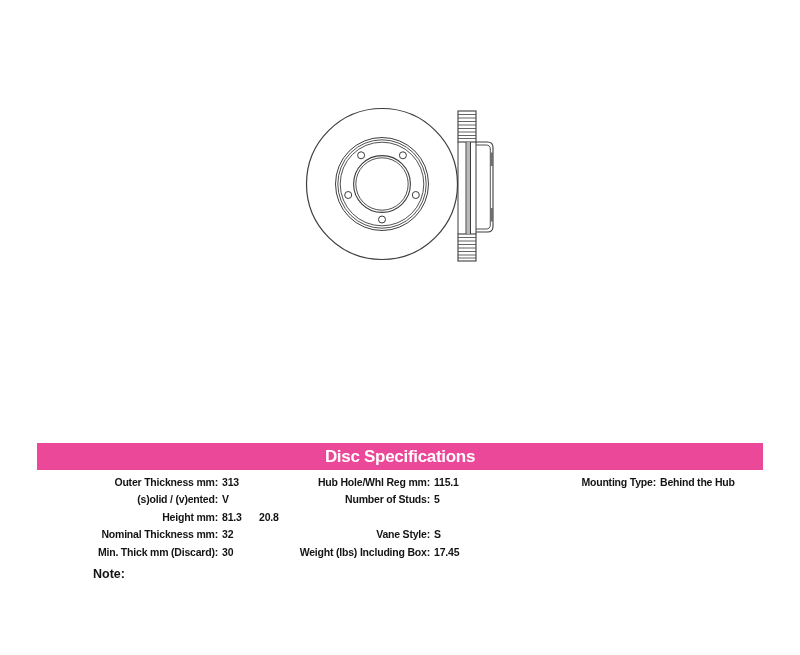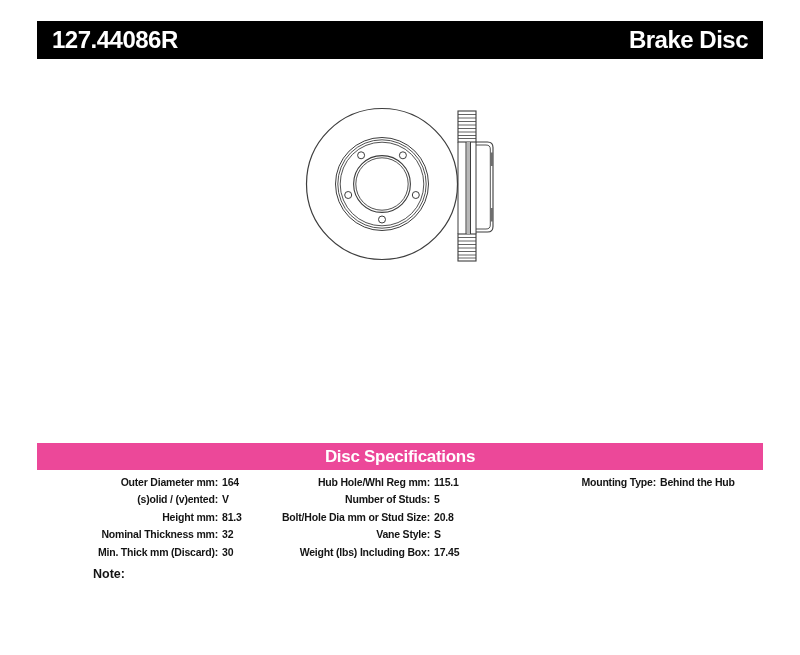--- a/index.html
+++ b/index.html
@@ -33,24 +33,20 @@
   .col-2{left:540px;} .col-2 .lbl{width:116px;}
   
   .note{position:absolute;left:93px;top:567px;font-size:12.5px;color:#141414;}
   svg .ln{stroke:#3d3d3d;fill:none;}
 </style>
 </head>
 <body>
 
 <div class="page">
 
-  <div class="topbar">
-    <span class="part">127.44086R</span>
-    <span class="prod">Brake Disc</span>
-  </div>
 
   <svg class="drawing" viewBox="0 0 220 170" xmlns="http://www.w3.org/2000/svg">
     <defs>
       <pattern id="hatch" width="4" height="4" patternUnits="userSpaceOnUse" patternTransform="rotate(55)">
         <line x1="0" y1="0" x2="0" y2="4" stroke="#5a5a5a" stroke-width="1"></line>
       </pattern>
     </defs>
 
     <g>
       <circle class="ln" cx="92" cy="84" r="75.5" stroke-width="1.2"></circle>
@@ -107,22 +103,22 @@
       <rect x="200.3" y="108" width="2.7" height="13.5" fill="#6e6e6e"></rect>
     </g>
   </svg>
 
   <div class="specbar">
     <span>Disc Specifications</span>
   </div>
 
   <div class="spec-col col-0">
     <div class="spec-row">
-      <span class="lbl">Outer Diameter mm:</span>
-      <span class="val">164</span>
+      <span class="lbl">Outer Thickness mm:</span>
+      <span class="val">313</span>
     </div>
     <div class="spec-row">
       <span class="lbl">(s)olid / (v)ented:</span>
       <span class="val">V</span>
     </div>
     <div class="spec-row">
       <span class="lbl">Height mm:</span>
       <span class="val">81.3</span>
     </div>
     <div class="spec-row">
@@ -138,21 +134,20 @@
   <div class="spec-col col-1">
     <div class="spec-row">
       <span class="lbl">Hub Hole/Whl Reg mm:</span>
       <span class="val">115.1</span>
     </div>
     <div class="spec-row">
       <span class="lbl">Number of Studs:</span>
       <span class="val">5</span>
     </div>
     <div class="spec-row">
-      <span class="lbl">Bolt/Hole Dia mm or Stud Size:</span>
       <span class="val">20.8</span>
     </div>
     <div class="spec-row">
       <span class="lbl">Vane Style:</span>
       <span class="val">S</span>
     </div>
     <div class="spec-row">
       <span class="lbl">Weight (lbs) Including Box:</span>
       <span class="val">17.45</span>
     </div>

